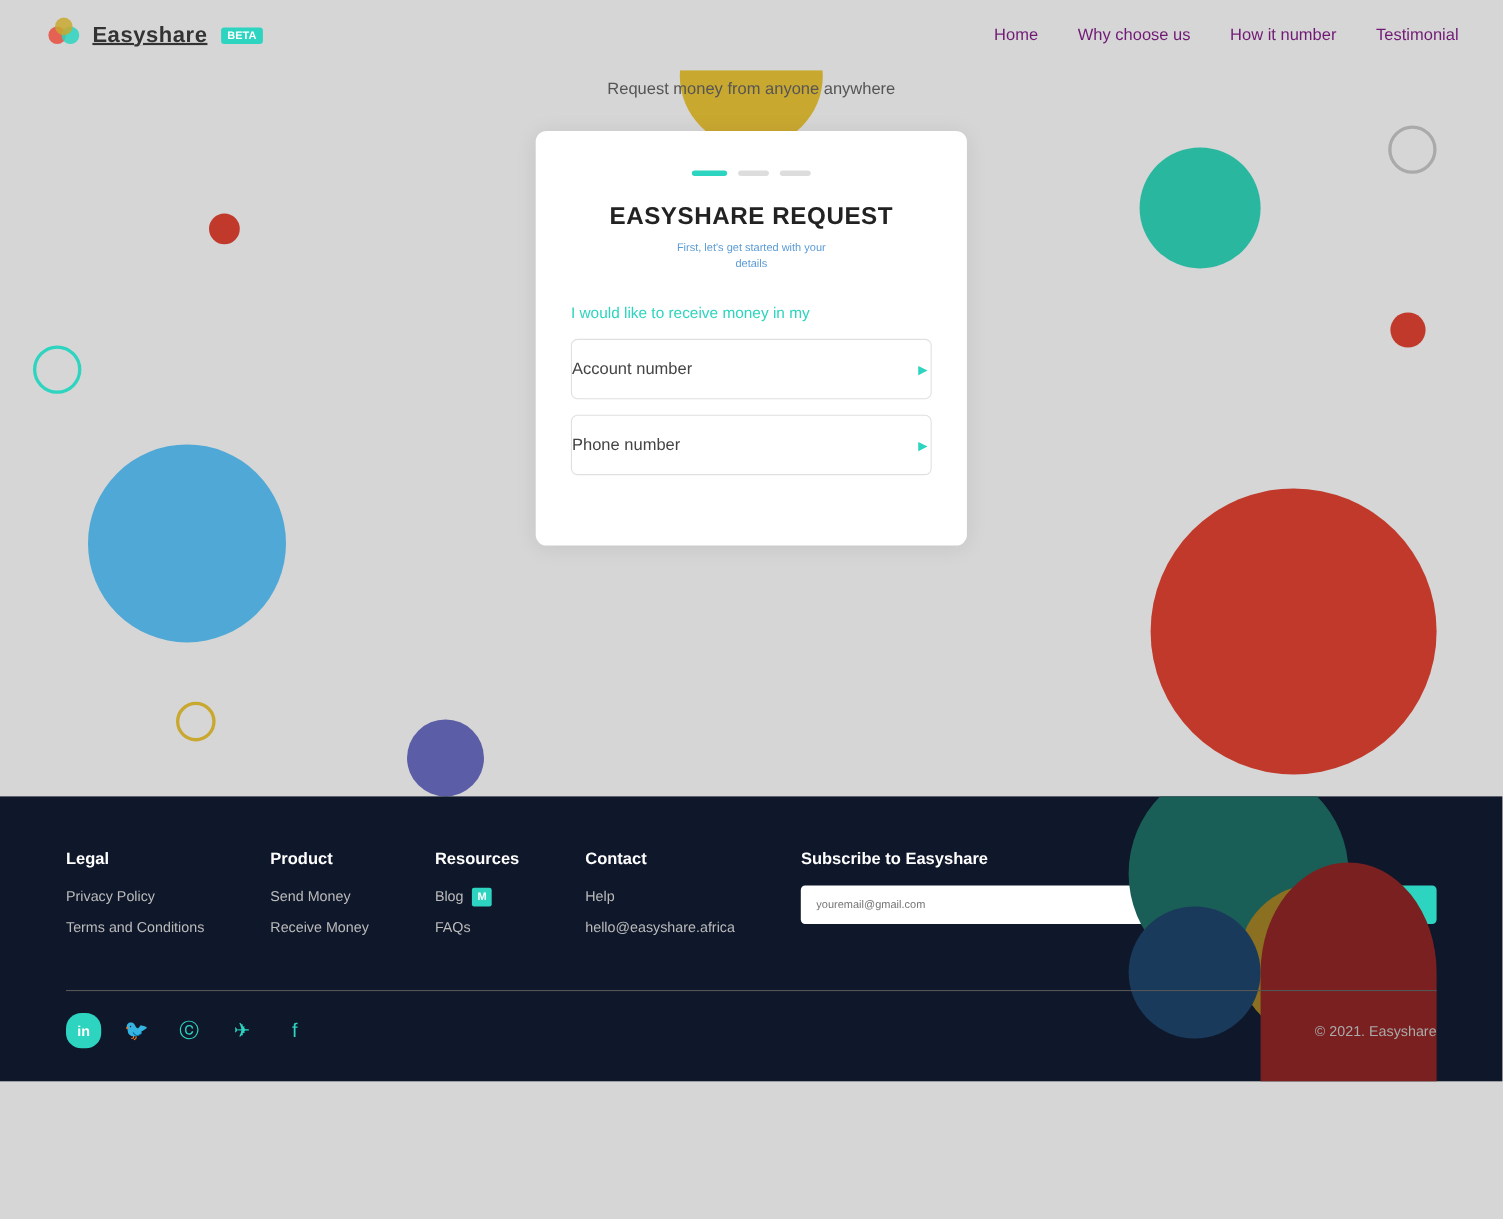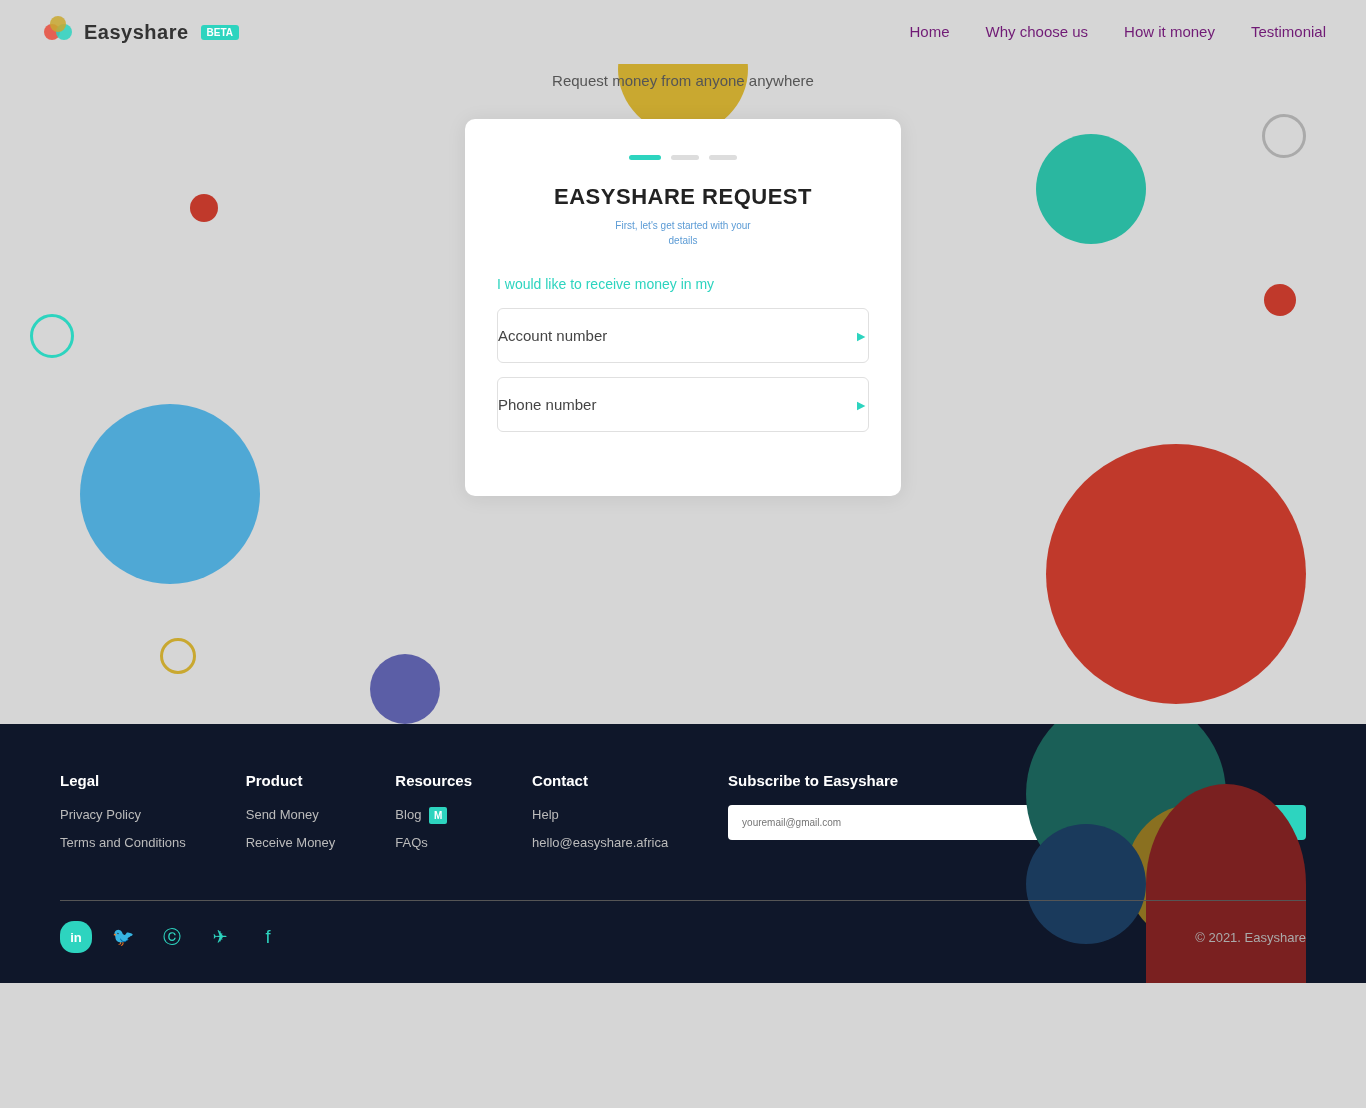--- a/index.html
+++ b/index.html
@@ -22,20 +22,21 @@
     }
     .logo-icon {
       width: 36px;
       height: 36px;
     }
     .logo-text {
       font-size: 20px;
       font-weight: 700;
       color: #333;
       letter-spacing: 0.5px;
+      text-decoration: underline;
     }
     .beta-badge {
       background: #2dd4bf;
       color: #fff;
       font-size: 10px;
       font-weight: 700;
       padding: 2px 6px;
       border-radius: 3px;
       margin-left: 4px;
     }
@@ -83,21 +84,21 @@
       margin-bottom: 30px;
       text-align: left;
       position: relative;
       z-index: 5;
     }
 
     
     .card {
       background: #fff;
       border-radius: 10px;
-      width: 436px;
+      width: 392px;
       padding: 36px 32px 50px;
       position: relative;
       z-index: 5;
       box-shadow: 0 2px 20px rgba(0,0,0,0.08);
     }
     .card-steps {
       display: flex;
       gap: 10px;
       justify-content: center;
       margin-bottom: 24px;
@@ -295,21 +296,21 @@
       <circle cx="12" cy="18" r="8" fill="#e74c3c" opacity="0.85"></circle>
       <circle cx="24" cy="18" r="8" fill="#2dd4bf" opacity="0.85"></circle>
       <circle cx="18" cy="10" r="8" fill="#c9a830" opacity="0.85"></circle>
     </svg>
     <span class="logo-text">Easyshare</span>
     <span class="beta-badge">BETA</span>
   </div>
   <ul class="nav-links">
     <li><a href="#">Home</a></li>
     <li><a href="#">Why choose us</a></li>
-    <li><a href="#">How it money</a></li>
+    <li><a href="#">How it number</a></li>
     <li><a href="#">Testimonial</a></li>
   </ul>
 </nav>
 
 <div class="hero">
 
   <div class="circle circle-yellow-top"></div>
   <div class="circle circle-red-small"></div>
   <div class="circle circle-teal-outline"></div>
   <div class="circle circle-blue-large"></div>

